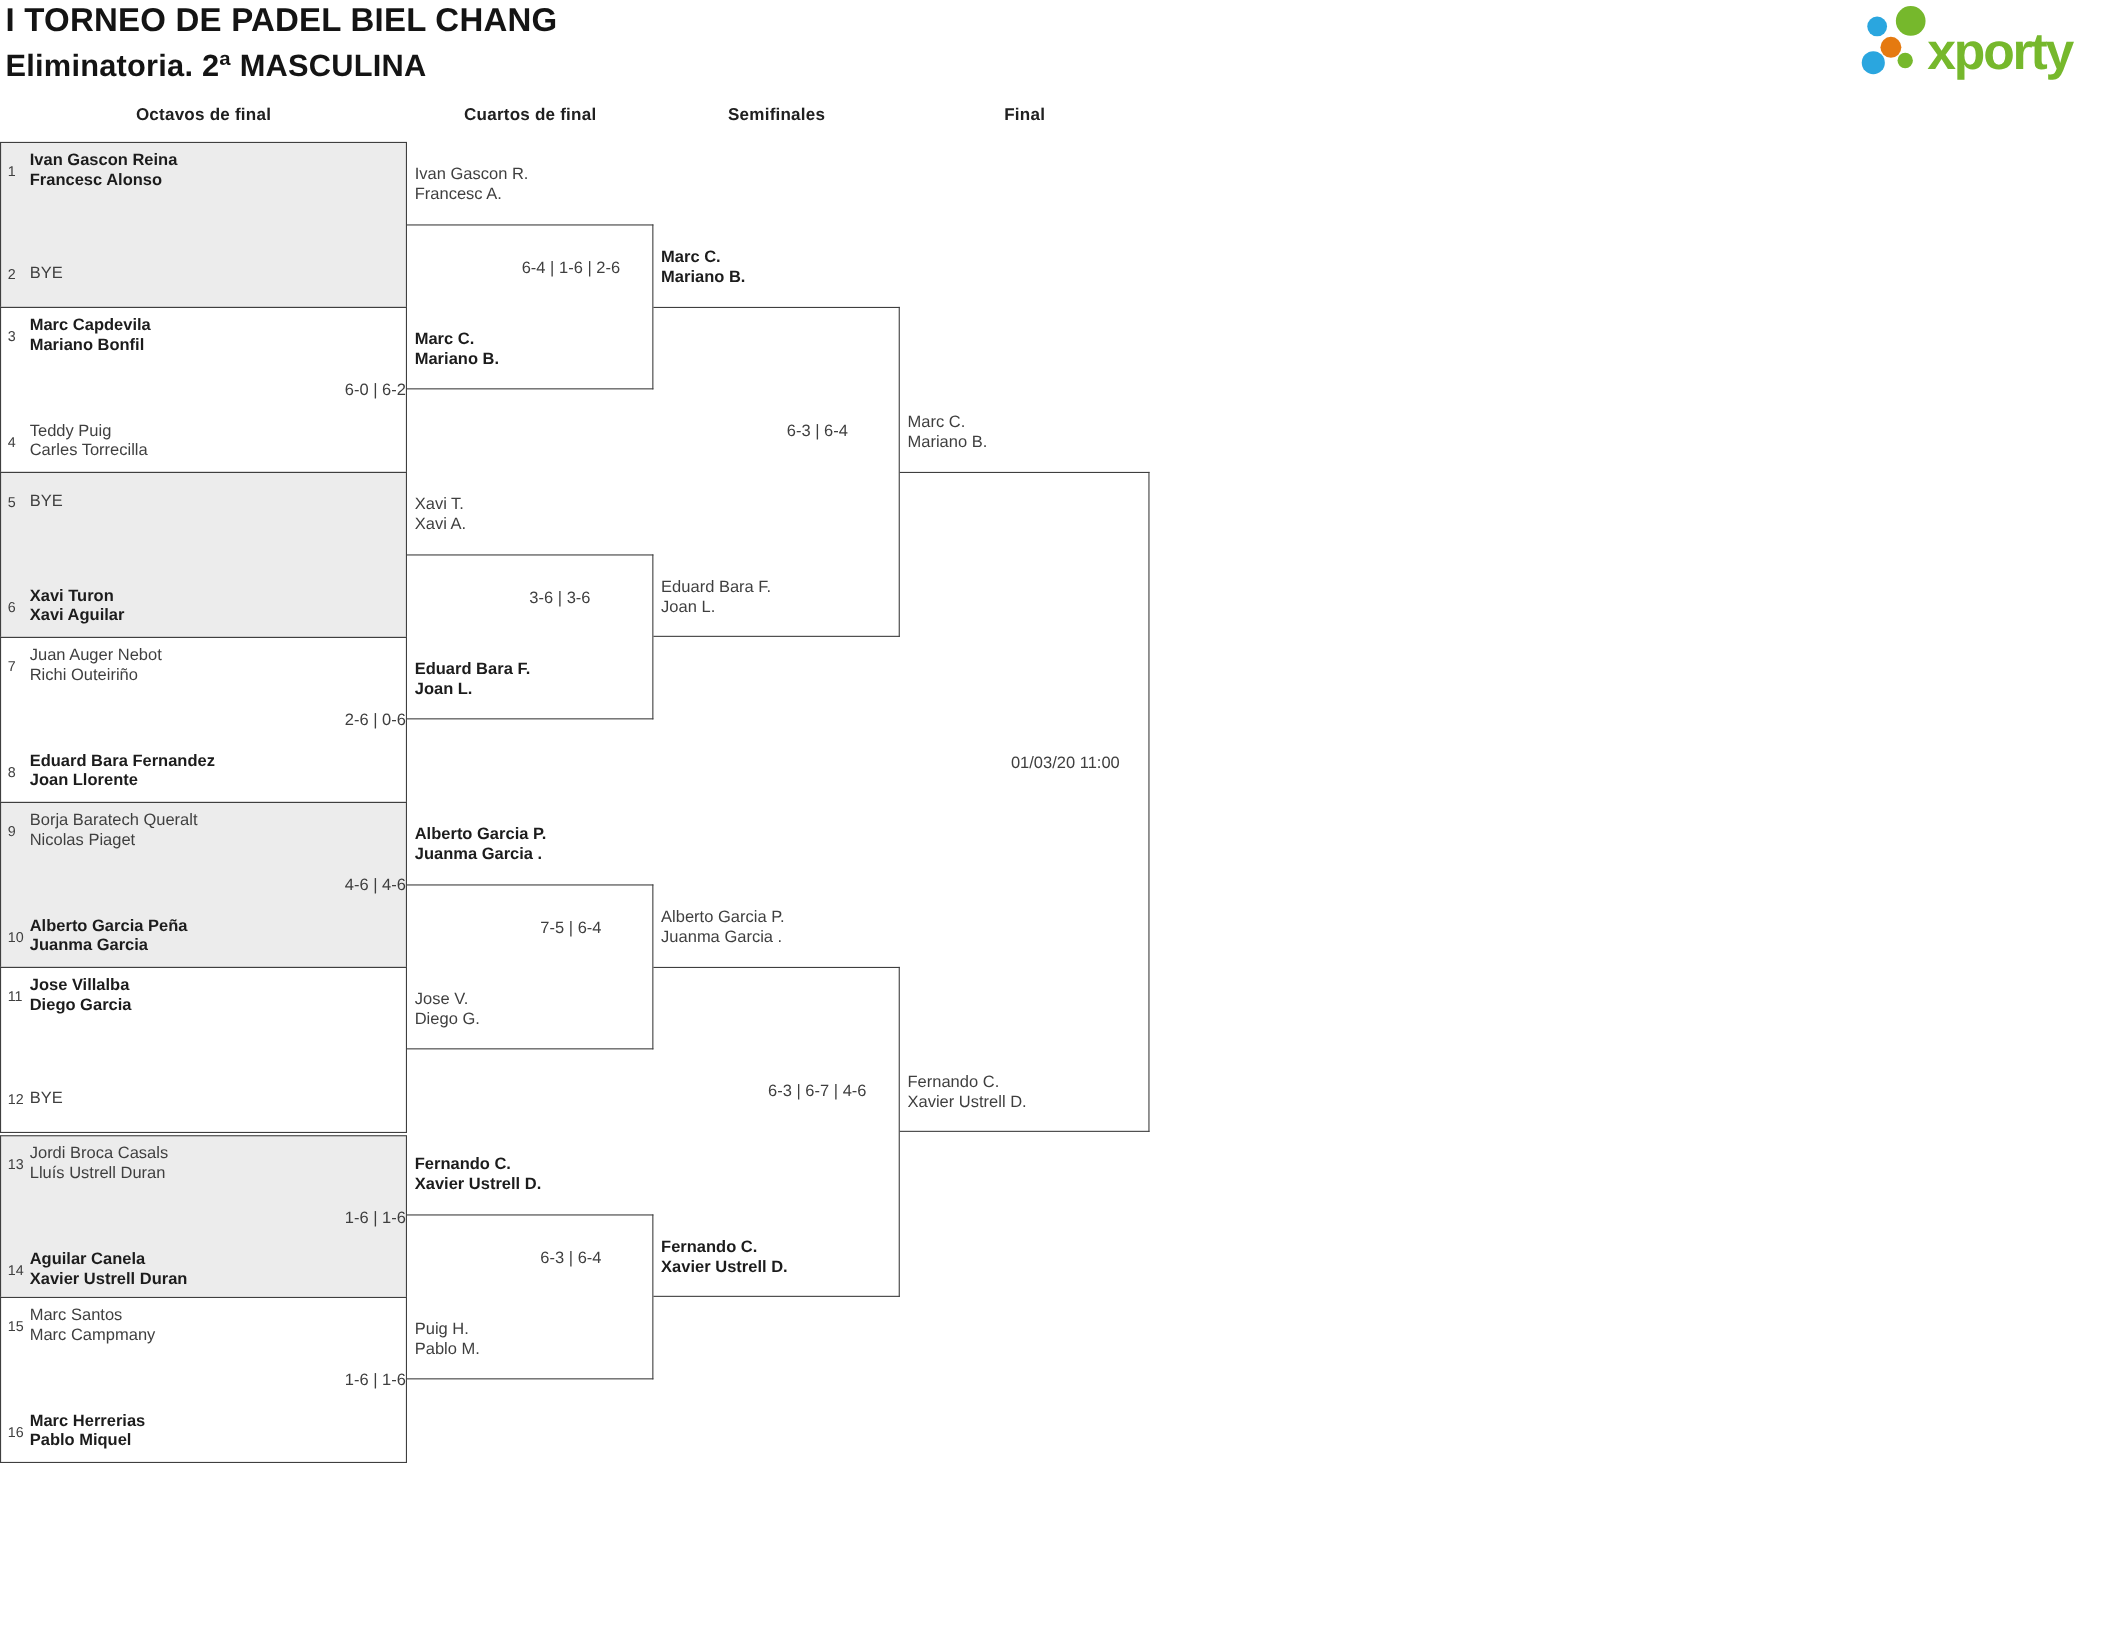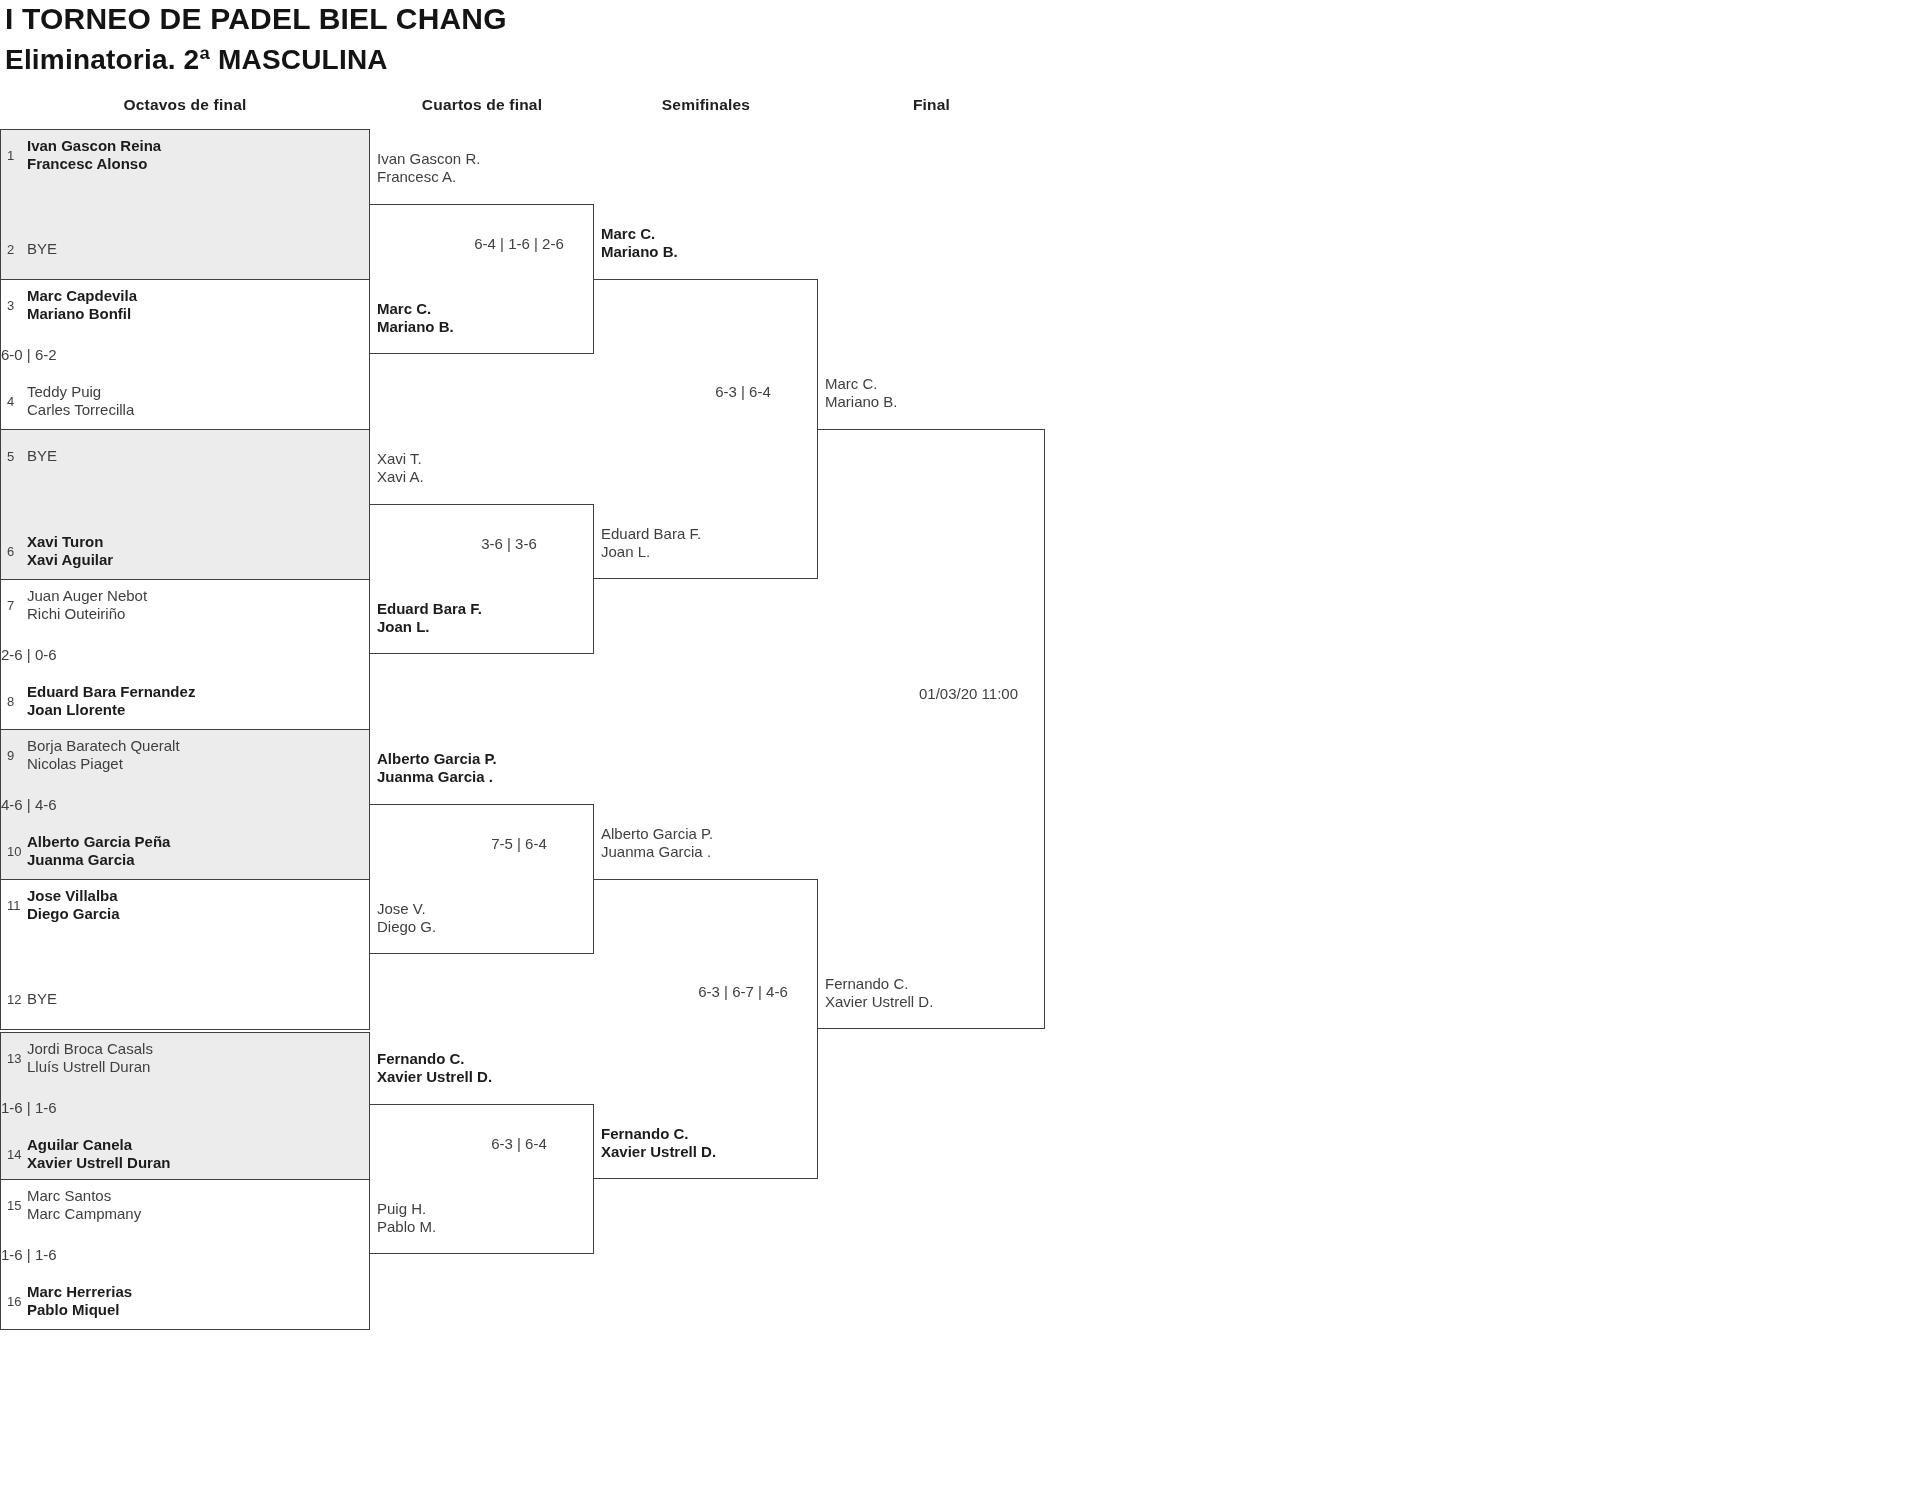--- a/index.html
+++ b/index.html
@@ -16,40 +16,50 @@
   .r16.gray { background:#ececec; }
   .team { position:absolute; left:4px; right:4px; display:flex; align-items:center; }
   .seed { flex:0 0 22px; width:22px; font-size:13px; color:#3f3f3f; padding-left:2px; box-sizing:border-box; }
   .names { flex:1 1 auto; }
   .nline { display:block; font-size:15px; line-height:18px; color:#3f3f3f; }
   .winner .nline { font-weight:700; color:#1c1c1c; }
   .t-top { top:7px; }
   .t-top-bye { top:17px; }
   .t-bot { top:103px; }
   .t-bot-bye { top:110px; }
-  .score16 { position:absolute; left:0; width:100%; top:66px; text-align:left; font-size:15px; color:#3f3f3f; line-height:18px; }
+  .score16 { position:absolute; left:0; width:100%; top:66px; text-align:right; font-size:15px; color:#3f3f3f; line-height:18px; }
 
   
   .rect { position:absolute; border:1px solid #3f3f3f; border-left:none; box-sizing:border-box; }
   .rlabel { position:absolute; width:214px; }
   .rscore { position:absolute; text-align:center; font-size:15px; color:#3f3f3f; line-height:18px;padding-left:37px; }
 
   
   .logo { position:absolute; left:1690px; top:2px; width:228px; height:80px; cursor:pointer; }
   .logo-dots { position:absolute; left:0; top:0; }
   .logo-word { position:absolute; left:62px; top:17px; font-size:47px; font-weight:700; letter-spacing:-2px; }
 </style>
 </head>
 <body>
 
 <div class="stage">
 
   <div class="title1">I TORNEO DE PADEL BIEL CHANG</div>
   <div class="title2">Eliminatoria. 2ª MASCULINA</div>
 
+  <div class="logo">
+    <svg class="logo-dots" width="70" height="70" viewBox="0 0 70 70">
+      <circle cx="16.5" cy="22" r="9" fill="#2aa6df"></circle>
+      <circle cx="47" cy="17" r="13.5" fill="#76b82c"></circle>
+      <circle cx="29" cy="41" r="9.5" fill="#e57a10"></circle>
+      <circle cx="13" cy="55" r="10.5" fill="#2aa6df"></circle>
+      <circle cx="42" cy="53" r="7" fill="#76b82c"></circle>
+    </svg>
+    <span class="logo-word" style="color: rgb(118, 184, 44);">xporty</span>
+  </div>
 
   <div class="colhead" style="left:0;width:370px">Octavos de final</div>
   <div class="colhead" style="left:370px;width:224px">Cuartos de final</div>
   <div class="colhead" style="left:594px;width:224px">Semifinales</div>
   <div class="colhead" style="left:818px;width:227px">Final</div>
 
   <div class="r16 gray" style="top:129px">
     <div class="team t-top winner">
       <span class="seed">1</span>
       <span class="names">

